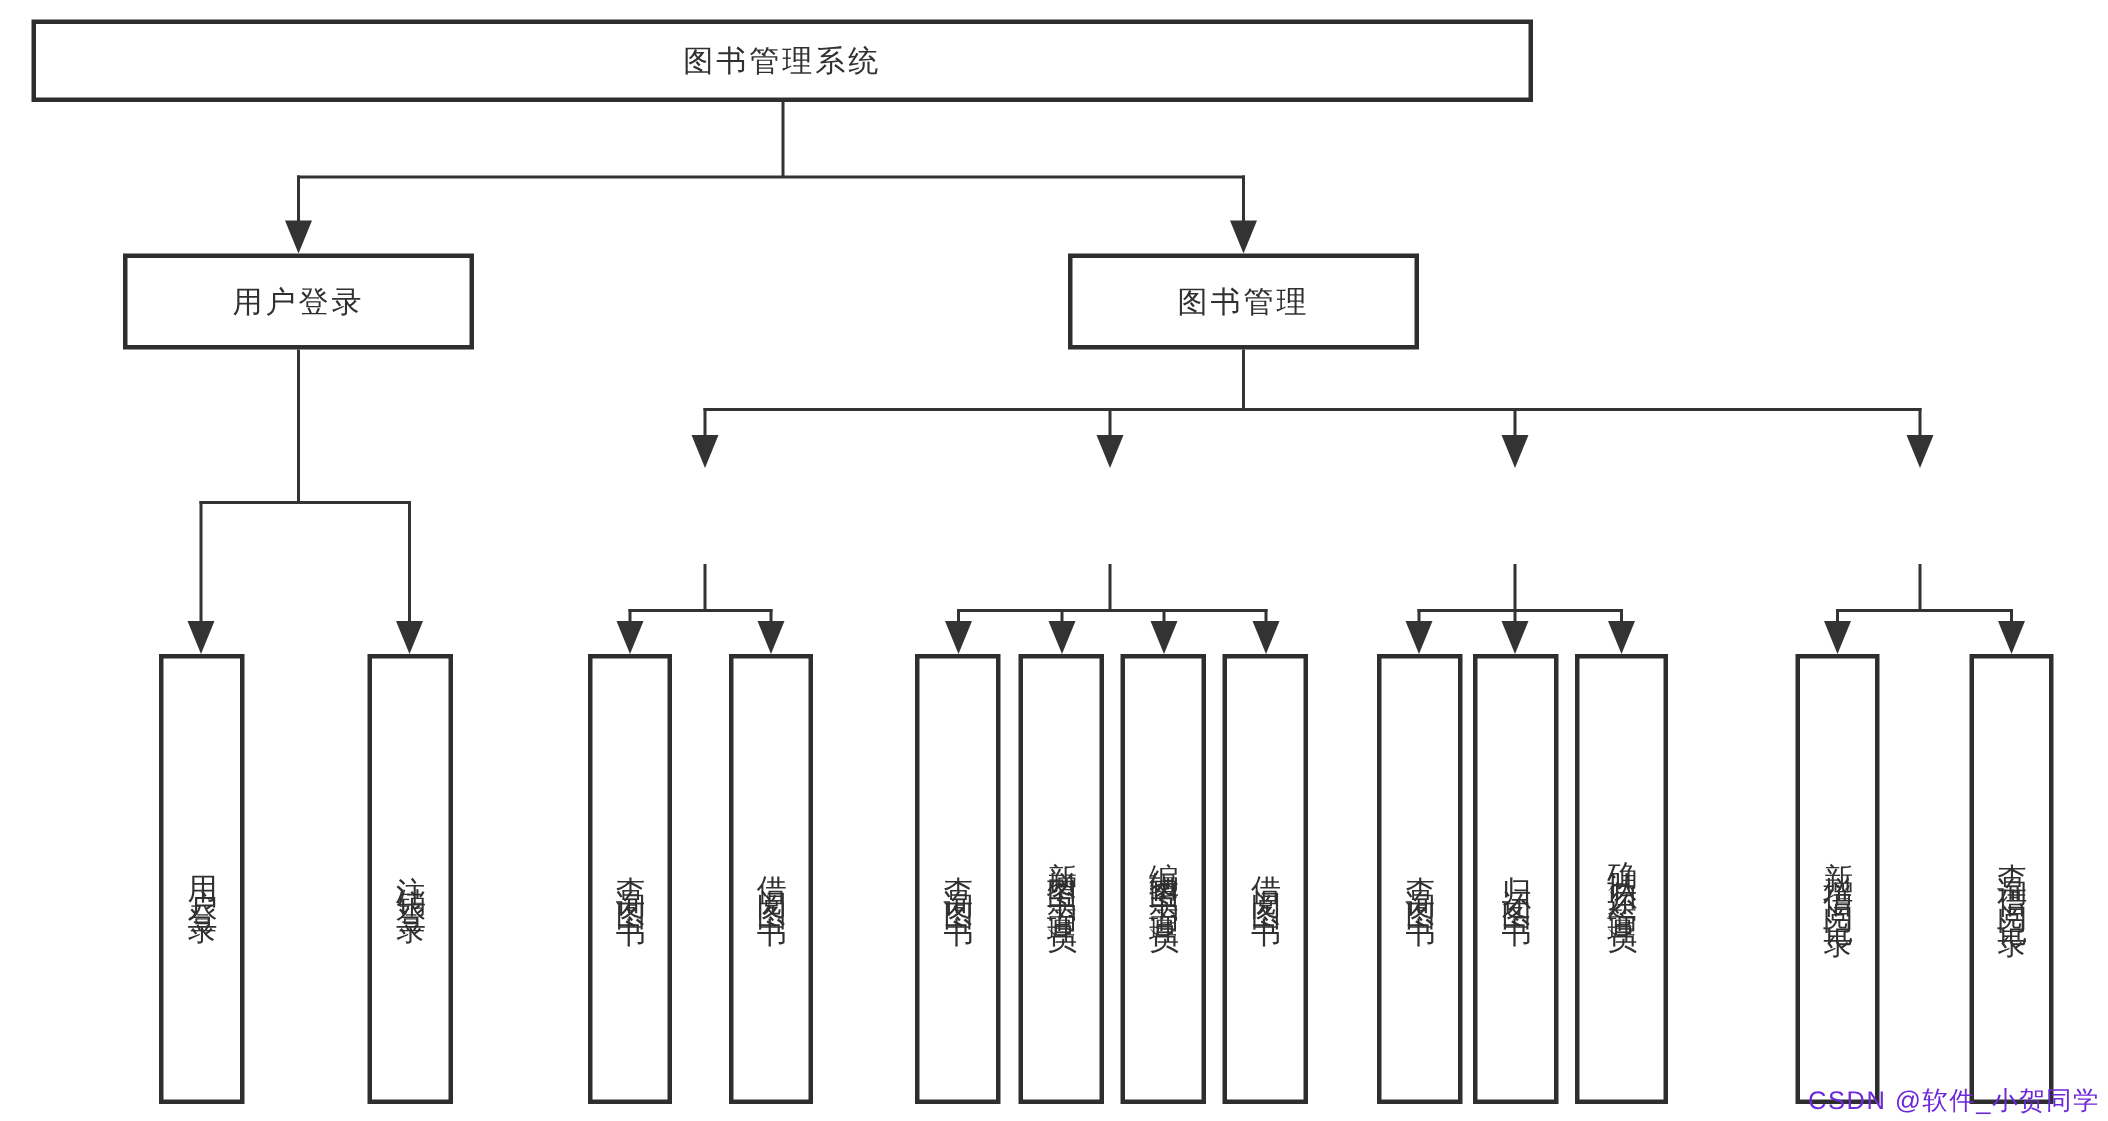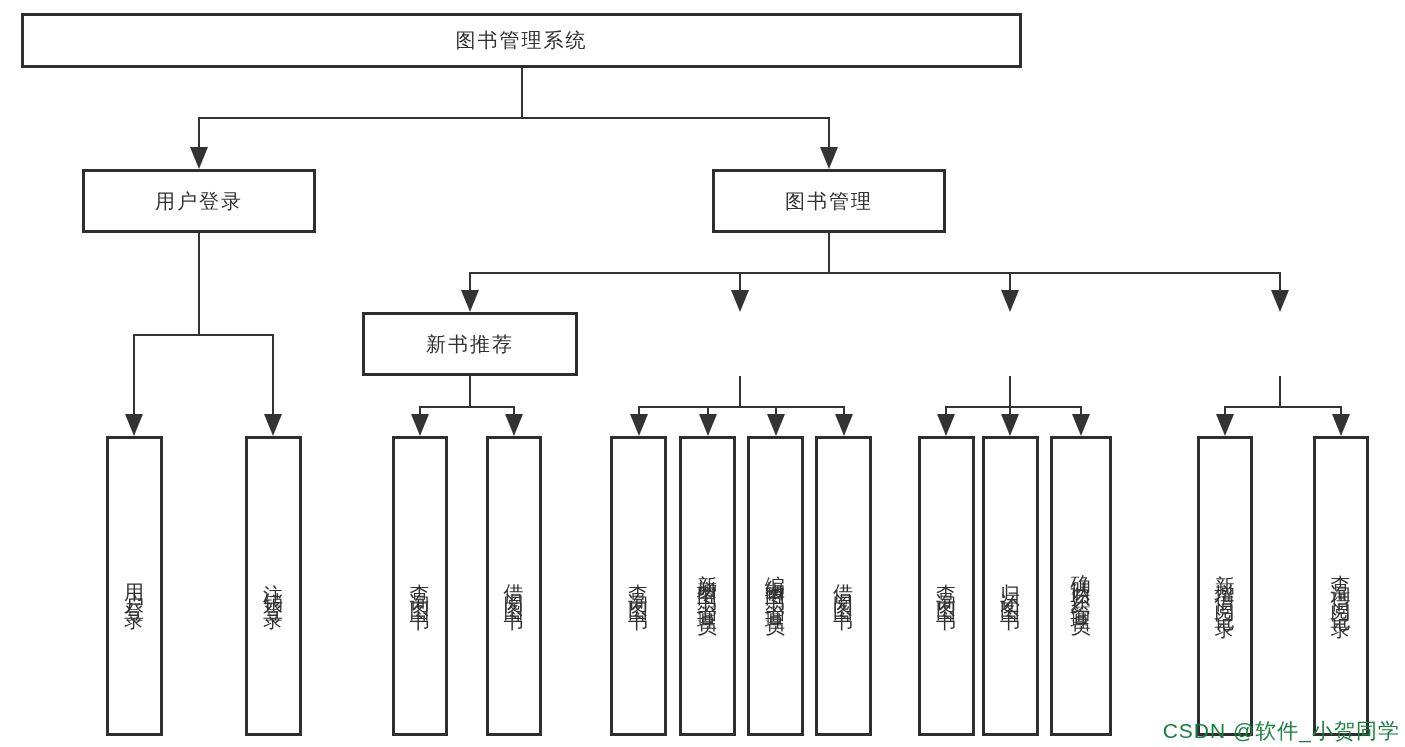--- a/index.html
+++ b/index.html
@@ -51,22 +51,22 @@
     position: absolute;
     width: 0; height: 0;
     border-left: 9px solid transparent;
     border-right: 9px solid transparent;
     border-top: 22px solid #333333;
   }
   .watermark {
     position: absolute;
     right: 5px;
     bottom: 2px;
-    color: #15803d;
-    font-size: 21px;
+    color: #6d28d9;
+    font-size: 17px;
     letter-spacing: 1px;
     z-index: 6;
     white-space: nowrap;
   }
 </style>
 </head>
 <body>
 
 <div id="canvas">
 
@@ -99,23 +99,20 @@
   <div class="hl" style="left:469px; top:272px; width:812px;"></div>
   <div class="vl" style="left:469px;  top:272px; height:22px;"></div>
   <div class="arrow" style="left:461px;  top:290px;"></div>
   <div class="vl" style="left:739px;  top:272px; height:22px;"></div>
   <div class="arrow" style="left:731px;  top:290px;"></div>
   <div class="vl" style="left:1009px; top:272px; height:22px;"></div>
   <div class="arrow" style="left:1001px; top:290px;"></div>
   <div class="vl" style="left:1279px; top:272px; height:22px;"></div>
   <div class="arrow" style="left:1271px; top:290px;"></div>
 
-  <div class="node" style="left:362px; top:312px; width:216px; height:64px;">
-    <span>新书推荐</span>
-  </div>
 
   <div class="vl" style="left:469px; top:376px; height:32px;"></div>
   <div class="hl" style="left:419px; top:406px; width:96px;"></div>
   <div class="vl" style="left:419px; top:406px; height:12px;"></div>
   <div class="arrow" style="left:411px; top:414px;"></div>
   <div class="vl" style="left:513px; top:406px; height:12px;"></div>
   <div class="arrow" style="left:505px; top:414px;"></div>
 
   <div class="vl" style="left:739px; top:376px; height:32px;"></div>
   <div class="hl" style="left:638px; top:406px; width:207px;"></div>

